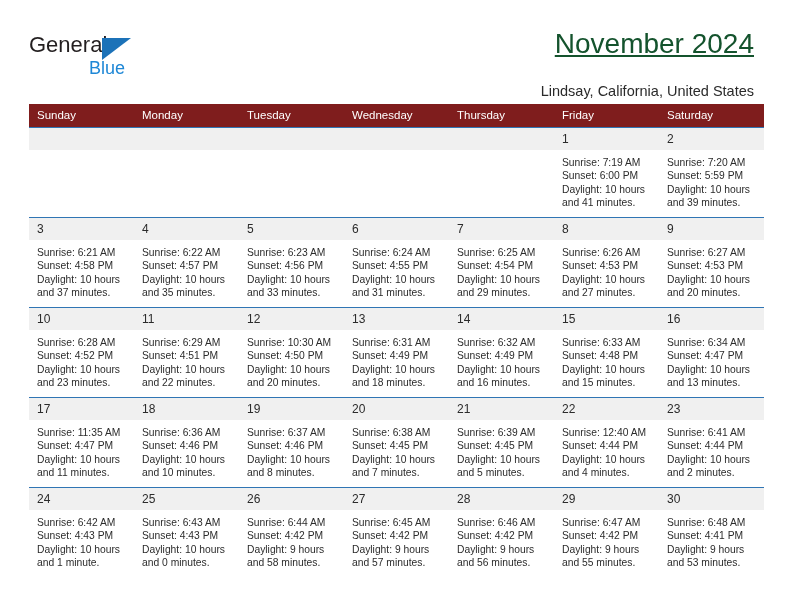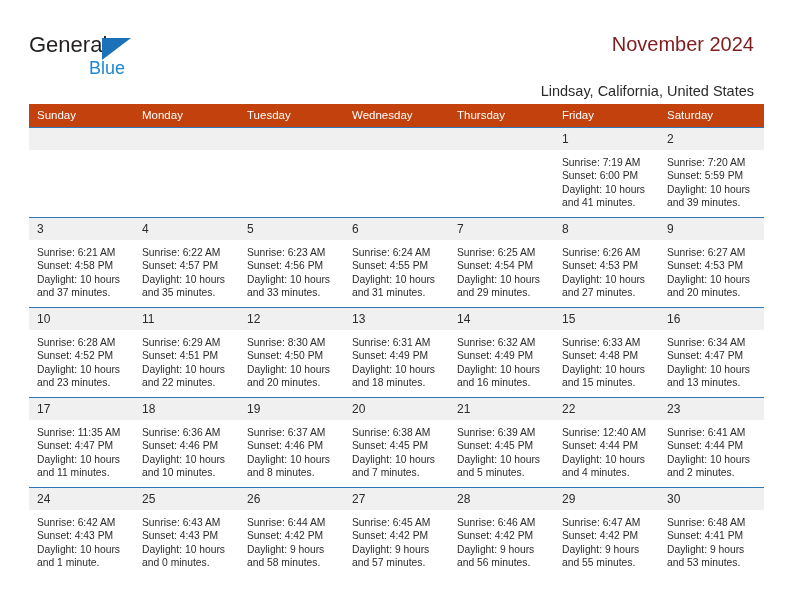--- a/index.html
+++ b/index.html
@@ -65,46 +65,47 @@
     font-family: "Liberation Sans", sans-serif;
   }
 
   .title-block {
     position: absolute;
     right: 38px;
     top: 28px;
     text-align: right;
   }
   .cal-title {
-    font-size: 20px;
-    color: #7f1d1d;
+    font-size: 28px;
+    color: #14532d;
     line-height: 32px;
     white-space: nowrap;
     font-family: "Liberation Sans", sans-serif;
+    text-decoration: underline;
   }
   .cal-subtitle {
     margin-top: 22px;
     font-size: 14.5px;
     color: #2a2a2a;
     line-height: 18px;
     white-space: nowrap;
     font-family: "Liberation Sans", sans-serif;
   }
 
   
   .calendar {
     position: absolute;
     left: 29px;
     top: 104px;
     width: 735px;
     border-collapse: collapse;
     table-layout: fixed;
   }
   .calendar th {
-    background: #c2410c;
+    background: #7f1d1d;
     color: #ffffff;
     font-size: 11.5px;
     font-weight: normal;
     text-align: left;
     padding: 5px 0 6px 8px;
     height: 11px;
     border: none;
     font-family: "Liberation Sans", sans-serif;
   }
   .calendar td {
@@ -292,21 +293,21 @@
             <div class="cell-body">
               <div>Sunrise: 6:29 AM</div>
               <div>Sunset: 4:51 PM</div>
               <div>Daylight: 10 hours</div>
               <div>and 22 minutes.</div>
             </div>
           </td>
           <td>
             <div class="daynum">12</div>
             <div class="cell-body">
-              <div>Sunrise: 8:30 AM</div>
+              <div>Sunrise: 10:30 AM</div>
               <div>Sunset: 4:50 PM</div>
               <div>Daylight: 10 hours</div>
               <div>and 20 minutes.</div>
             </div>
           </td>
           <td>
             <div class="daynum">13</div>
             <div class="cell-body">
               <div>Sunrise: 6:31 AM</div>
               <div>Sunset: 4:49 PM</div>

